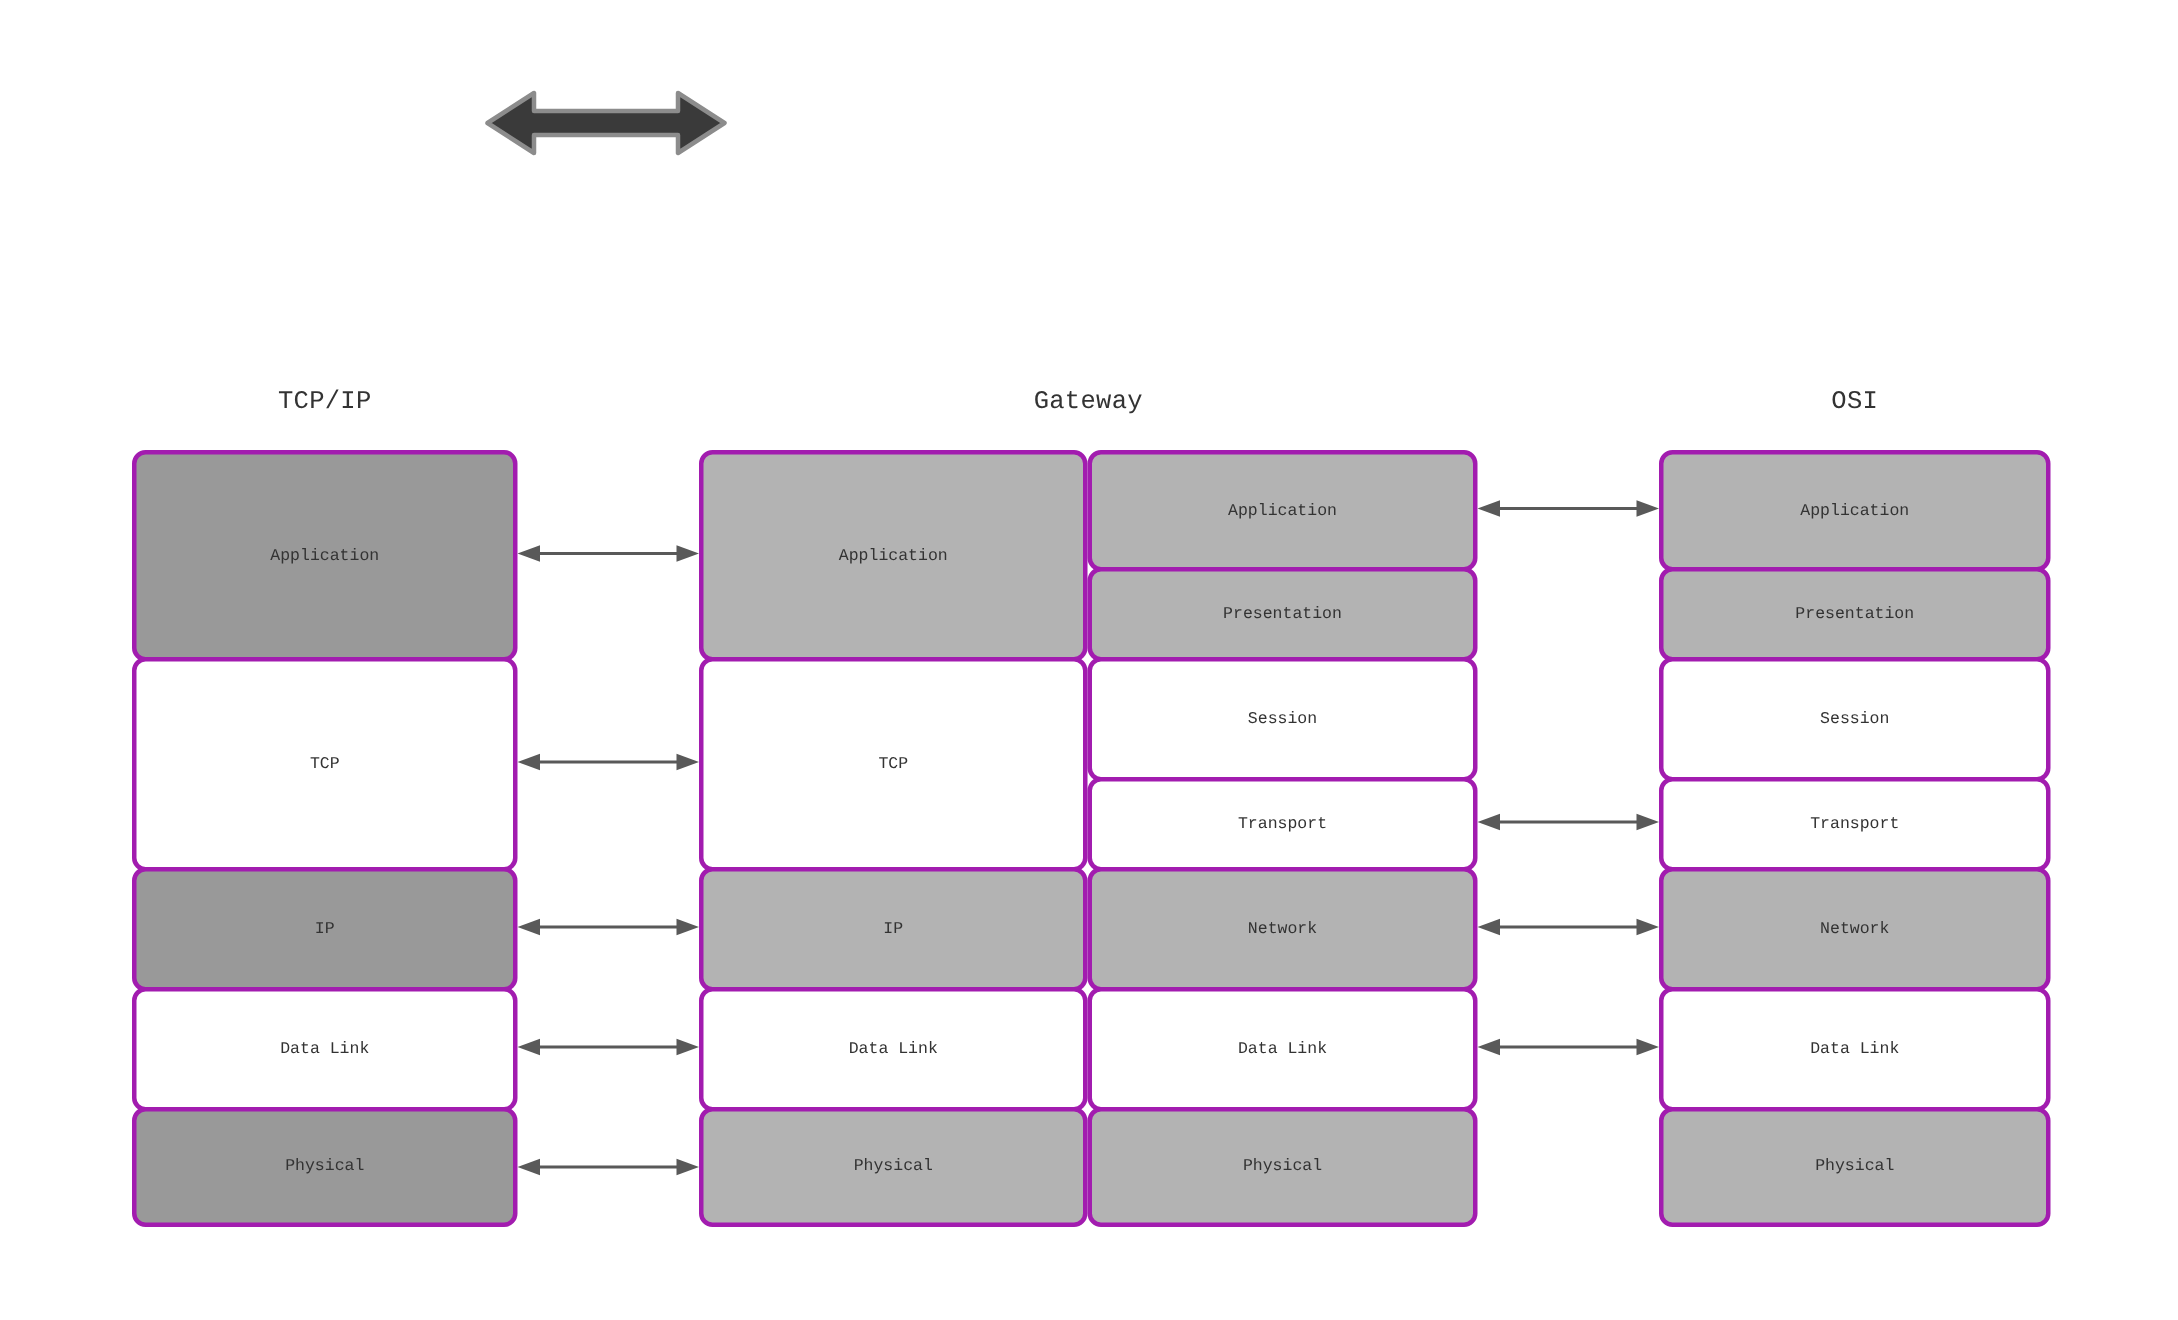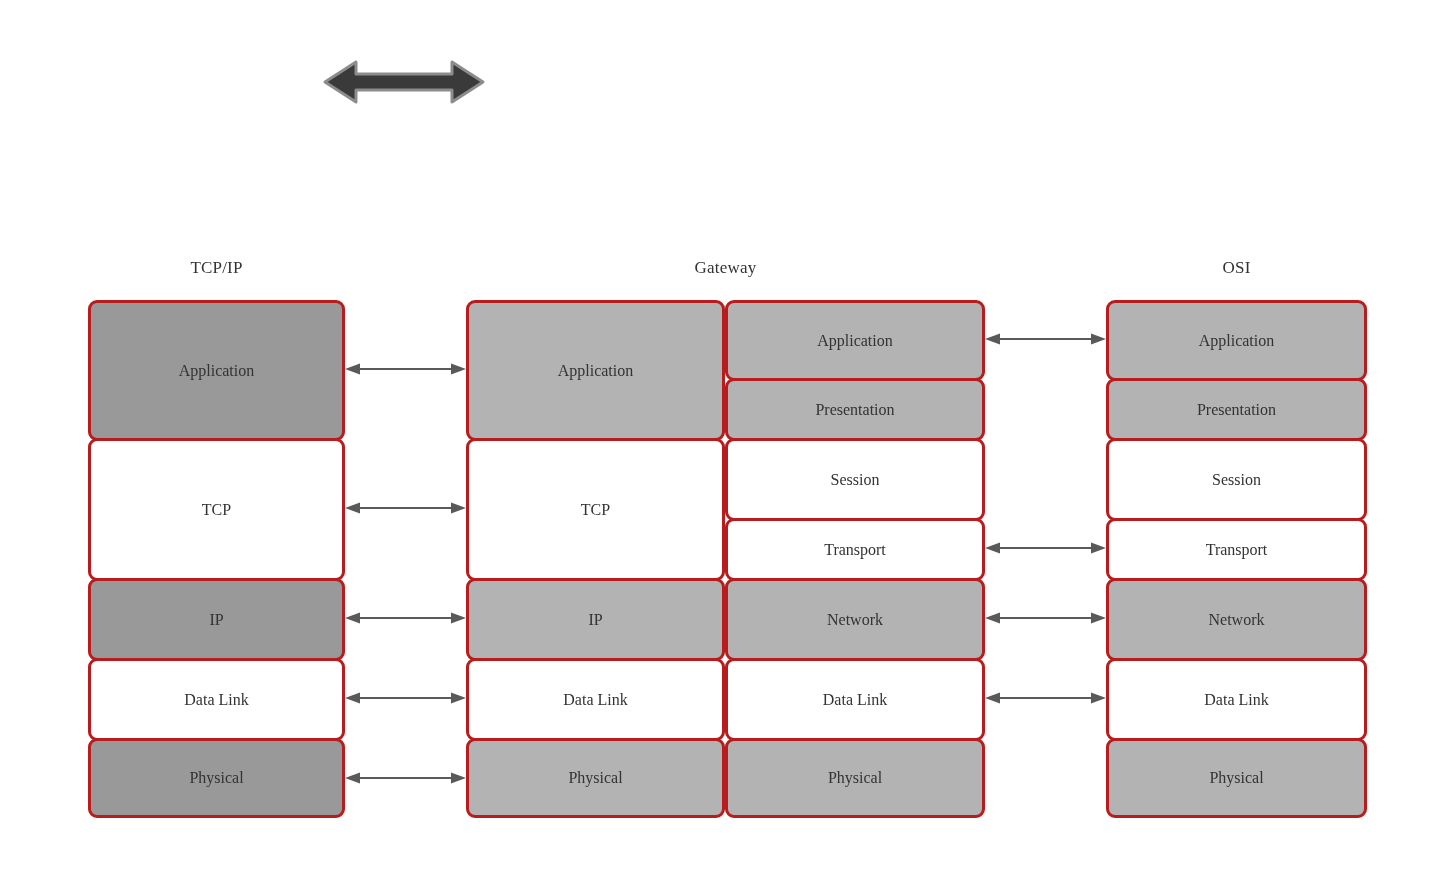--- a/index.html
+++ b/index.html
@@ -1,30 +1,30 @@
 <!DOCTYPE html>
 <html><head>
 <meta charset="utf-8">
 <style>
   html,body{margin:0;padding:0;background:#ffffff;}
   #canvas{
     position:relative;width:1452px;height:872px;background:#ffffff;overflow:hidden;
-    font-family:Liberation Serif, serif;
+    font-family:Liberation Mono, monospace;
   }
   .hdr{
     position:absolute;top:256px;height:24px;display:flex;align-items:center;justify-content:center;
     font-size:17px;color:#333333;letter-spacing:.2px;
   }
   .hdr-a{left:88px;width:257px;}
   .hdr-b{left:466px;width:519px;}
   .hdr-d{left:1106px;width:261px;}
   .box{
-    position:absolute;box-sizing:border-box;border:3px solid #b91c1c;border-radius:9px;
+    position:absolute;box-sizing:border-box;border:3px solid #a21caf;border-radius:9px;
     display:flex;align-items:center;justify-content:center;
-    font-size:16px;color:#333333;background:#ffffff;text-align:right;
+    font-size:11px;color:#333333;background:#ffffff;text-align:right;
   }
   .shade-dark{background:#999999;}
   .shade-light{background:#b3b3b3;}
   
   .a1{left:88px;top:300px;width:257px;height:141px;}
   .a2{left:88px;top:438px;width:257px;height:143px;}
   .a3{left:88px;top:578px;width:257px;height:83px;}
   .a4{left:88px;top:658px;width:257px;height:83px;}
   .a5{left:88px;top:738px;width:257px;height:80px;}
   

